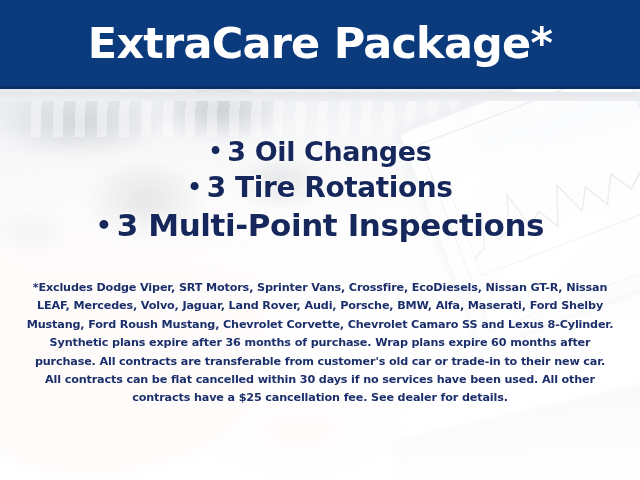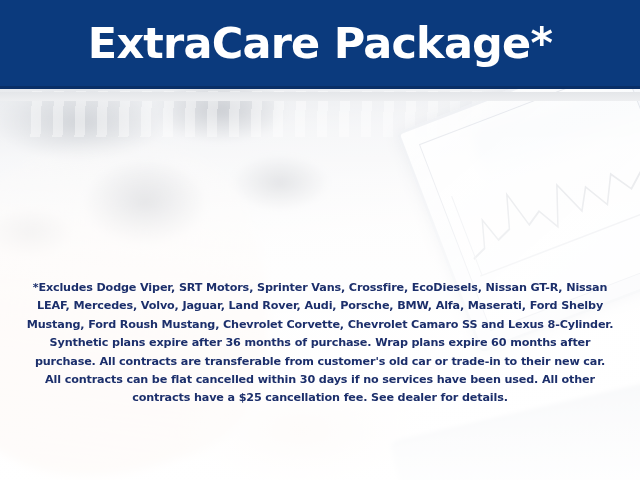--- a/index.html
+++ b/index.html
@@ -255,16 +255,27 @@
     <div class="bg-hand"></div>
     <div class="bg-laptop"></div>
   </div>
 
   <div class="under-strip"></div>
 
   <div class="header-band">
     <h1 class="header-title">ExtraCare Package*</h1>
   </div>
 
+  <div class="benefits">
+    <div class="benefit-row r1">
+      <span class="bullet-dot">•</span><span>3 Oil Changes</span>
+    </div>
+    <div class="benefit-row r2">
+      <span class="bullet-dot">•</span><span>3 Tire Rotations</span>
+    </div>
+    <div class="benefit-row r3">
+      <span class="bullet-dot">•</span><span>3 Multi-Point Inspections</span>
+    </div>
+  </div>
 
   <div class="disclaimer">*Excludes Dodge Viper, SRT Motors, Sprinter Vans, Crossfire, EcoDiesels, Nissan GT-R, Nissan LEAF, Mercedes, Volvo, Jaguar, Land Rover, Audi, Porsche, BMW, Alfa, Maserati, Ford Shelby Mustang, Ford Roush Mustang, Chevrolet Corvette, Chevrolet Camaro SS and Lexus 8-Cylinder. Synthetic plans expire after 36 months of purchase. Wrap plans expire 60 months after purchase. All contracts are transferable from customer's old car or trade-in to their new car. All contracts can be flat cancelled within 30 days if no services have been used. All other contracts have a $25 cancellation fee. See dealer for details.</div>
 
 </div>
 
 </body></html>

